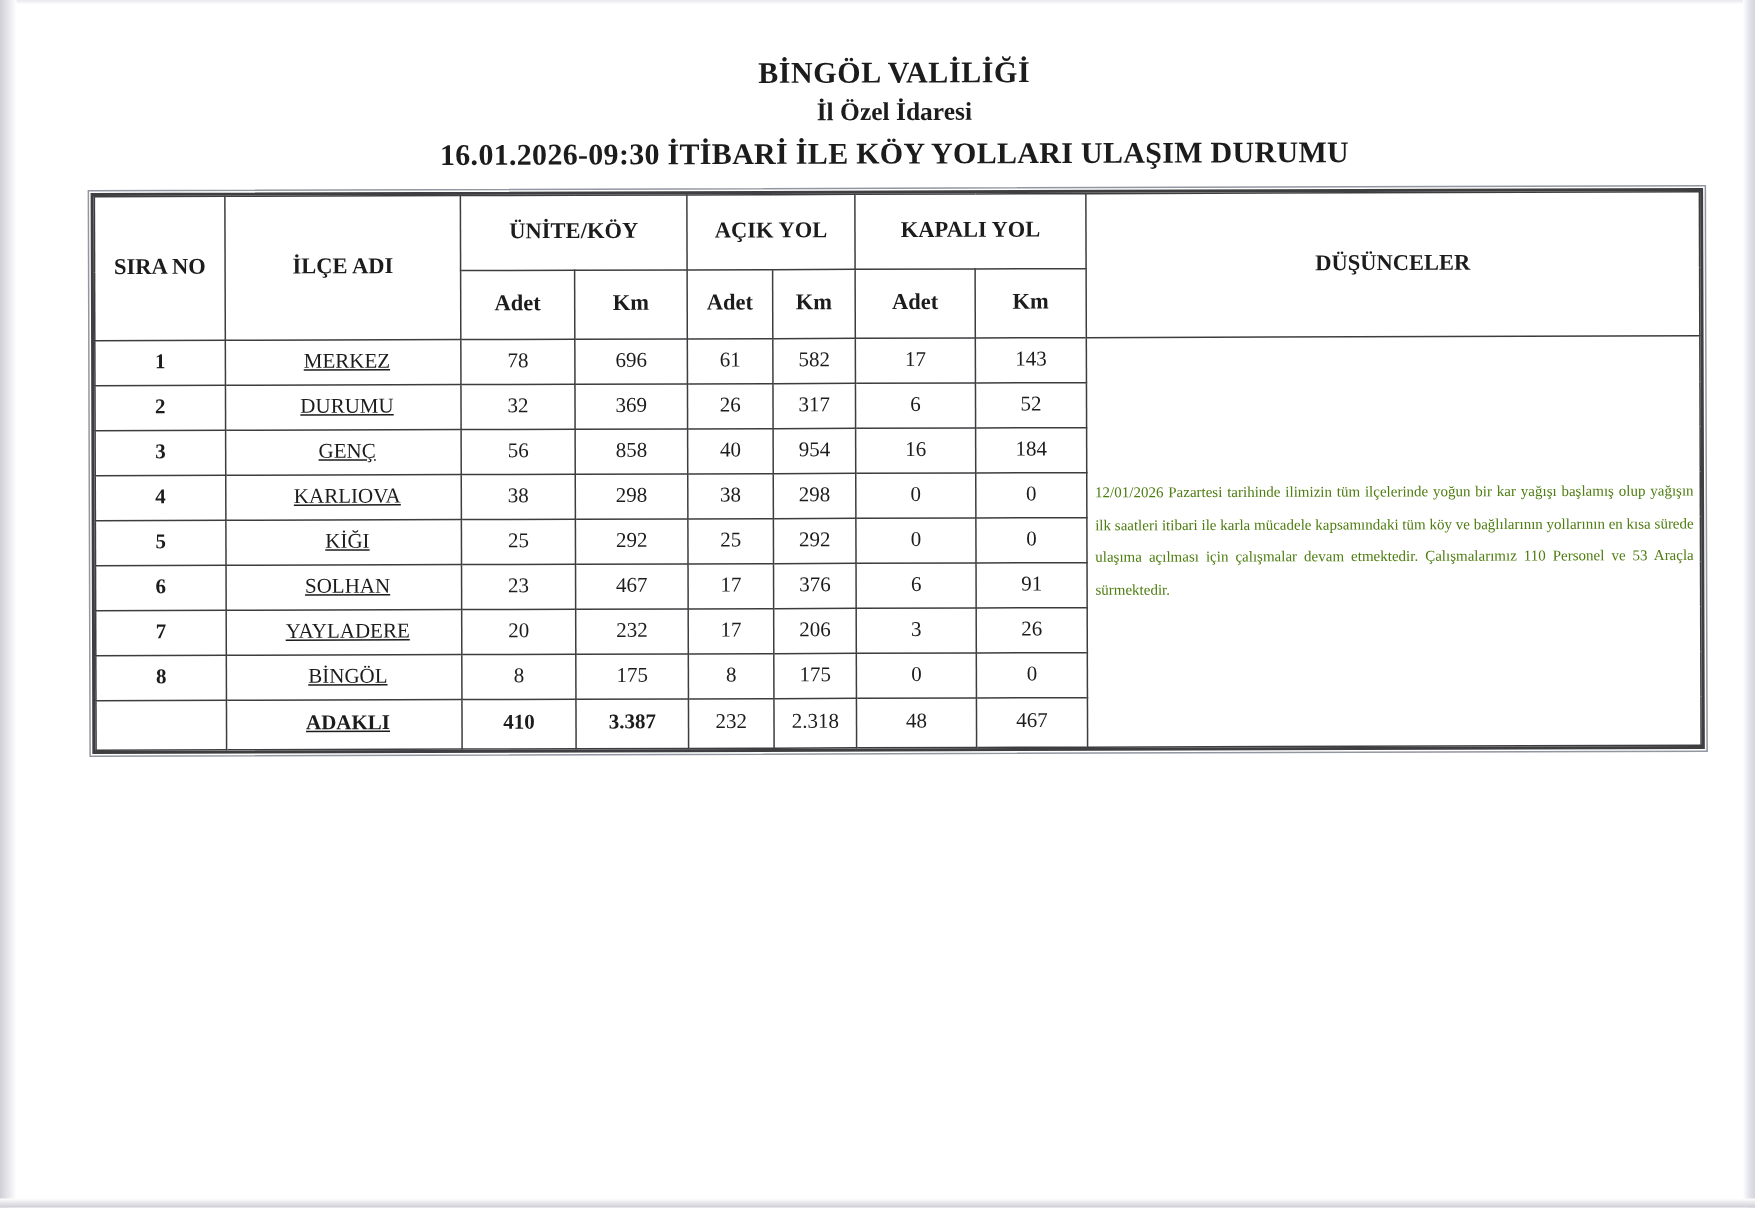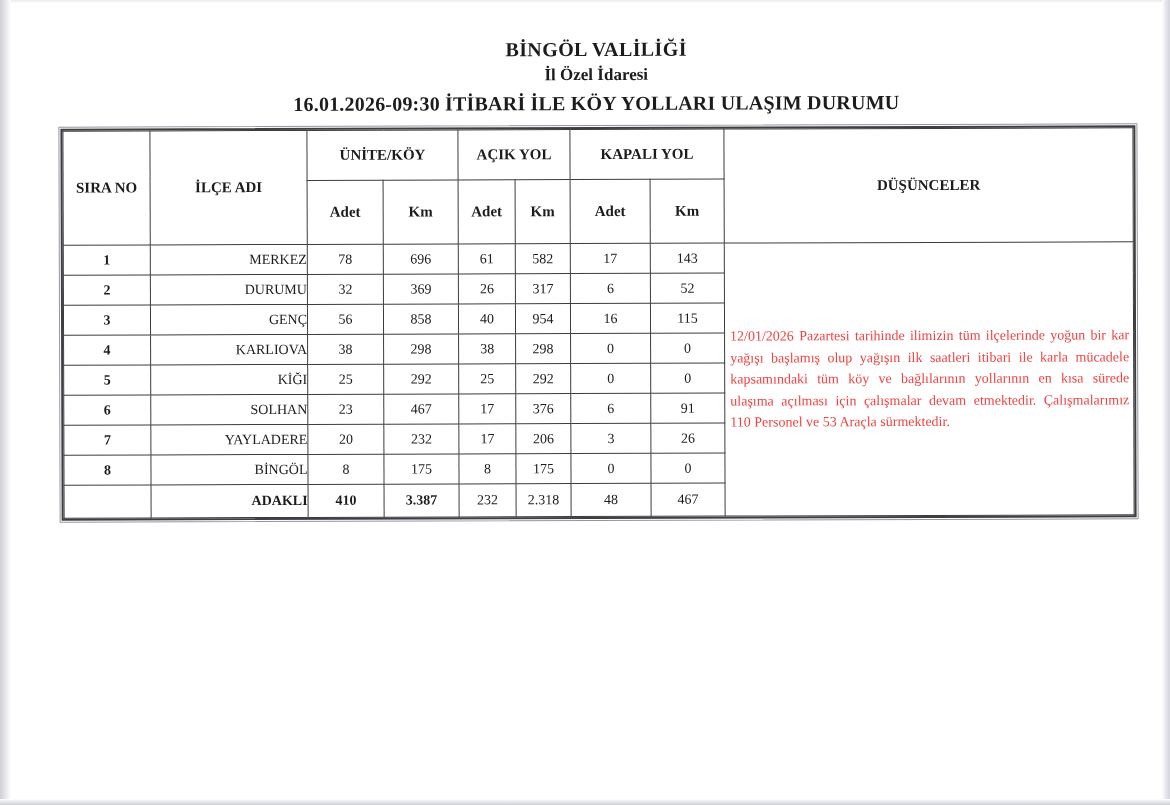--- a/index.html
+++ b/index.html
@@ -48,38 +48,38 @@
     width: 1070px;
   }
   th, td {
     border: 1px solid #3d3d40;
     text-align: center;
     vertical-align: middle;
     overflow: hidden;
     white-space: nowrap;
   }
   thead .r1 th { height: 50px; font-size: 15px; }
-  thead .r2 th { height: 64px; font-size: 15px; }
+  thead .r2 th { height: 46px; font-size: 15px; }
   th { font-weight: bold; }
   tbody tr { height: 30px; }
   tbody td { font-size: 14px; }
-  td.left { text-align: right; padding-left: 5px; }
+  td.left { text-align: center; padding-left: 5px; text-decoration: underline; }
   td.bold { font-weight: bold; }
   tr.total-row { height: 33px; }
   td.remarks {
     text-align: left;
     vertical-align: middle;
     white-space: normal;
     padding: 6px 4px 6px 5px;
   }
   td.remarks p {
-    font-size: 14px;
+    font-size: 10px;
     line-height: 21.5px;
     text-align: justify;
-    color: #ef4444;
+    color: #4d7c0f;
   }
 </style>
 </head>
 <body>
 
 <div class="edge edge-top"></div>
 <div class="edge edge-left"></div>
 <div class="edge edge-right"></div>
 <div class="edge edge-bottom"></div>
 
@@ -147,21 +147,21 @@
           <td>52</td>
         </tr>
         <tr>
           <td class="bold">3</td>
           <td class="left">GENÇ</td>
           <td>56</td>
           <td>858</td>
           <td>40</td>
           <td>954</td>
           <td>16</td>
-          <td>115</td>
+          <td>184</td>
         </tr>
         <tr>
           <td class="bold">4</td>
           <td class="left">KARLIOVA</td>
           <td>38</td>
           <td>298</td>
           <td>38</td>
           <td>298</td>
           <td>0</td>
           <td>0</td>

